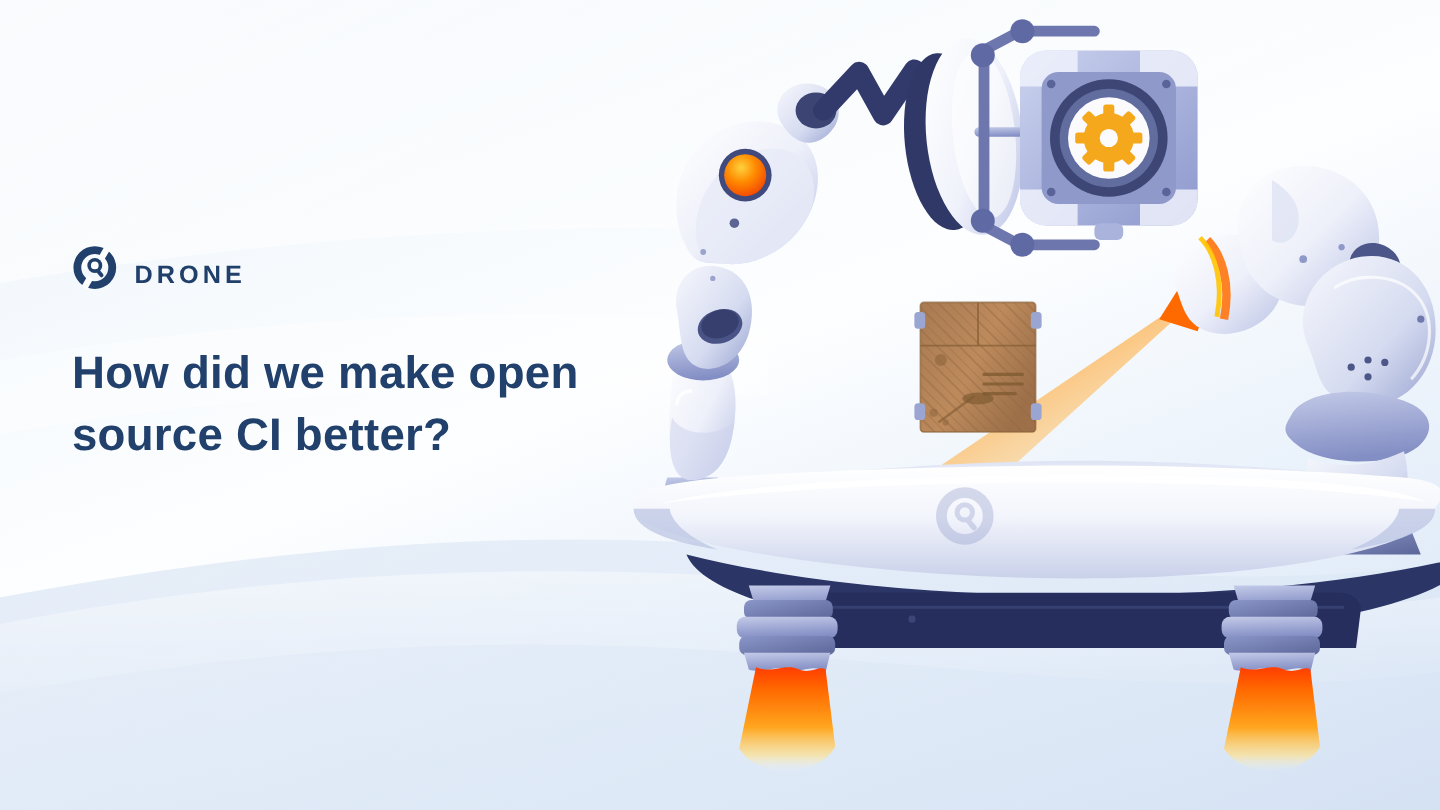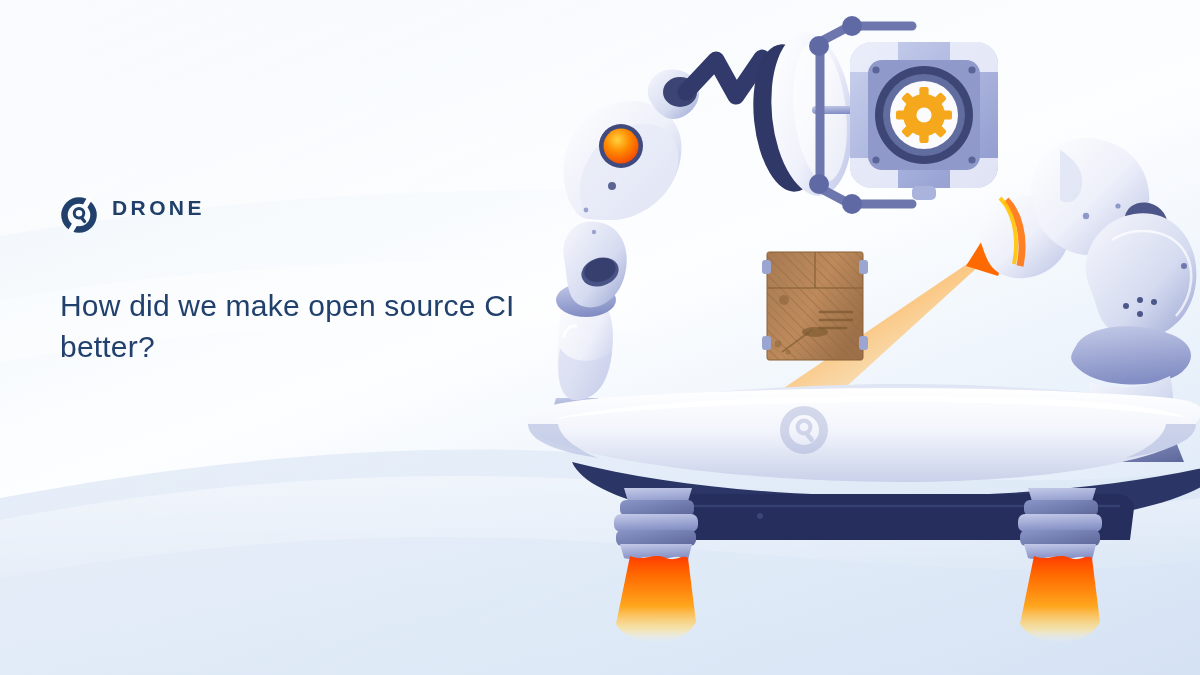--- a/index.html
+++ b/index.html
@@ -26,37 +26,37 @@
 
   
   .left-col {
     position: absolute;
     left: 60px;
     top: 196px;
     width: 500px;
   }
   .brand-row {
     display: flex;
-    align-items: flex-start;
+    align-items: flex-end;
     gap: 14px;
     height: 46px;
   }
   .brand-logo { width: 38px; height: 38px; display: block; }
   .brand-word {
     color: #20406b;
     font-size: 21px;
     font-weight: bold;
     letter-spacing: 3.4px;
   }
   .headline {
     margin-top: 44px;
     color: #21406c;
-    font-size: 30px;
+    font-size: 38px;
     line-height: 1.36;
-    font-weight: normal;
+    font-weight: bold;
     letter-spacing: 0.2px;
     max-width: 470px;
   }
 
   
   .illo {
     position: absolute;
     right: 0;
     top: 0;
     width: 680px;

